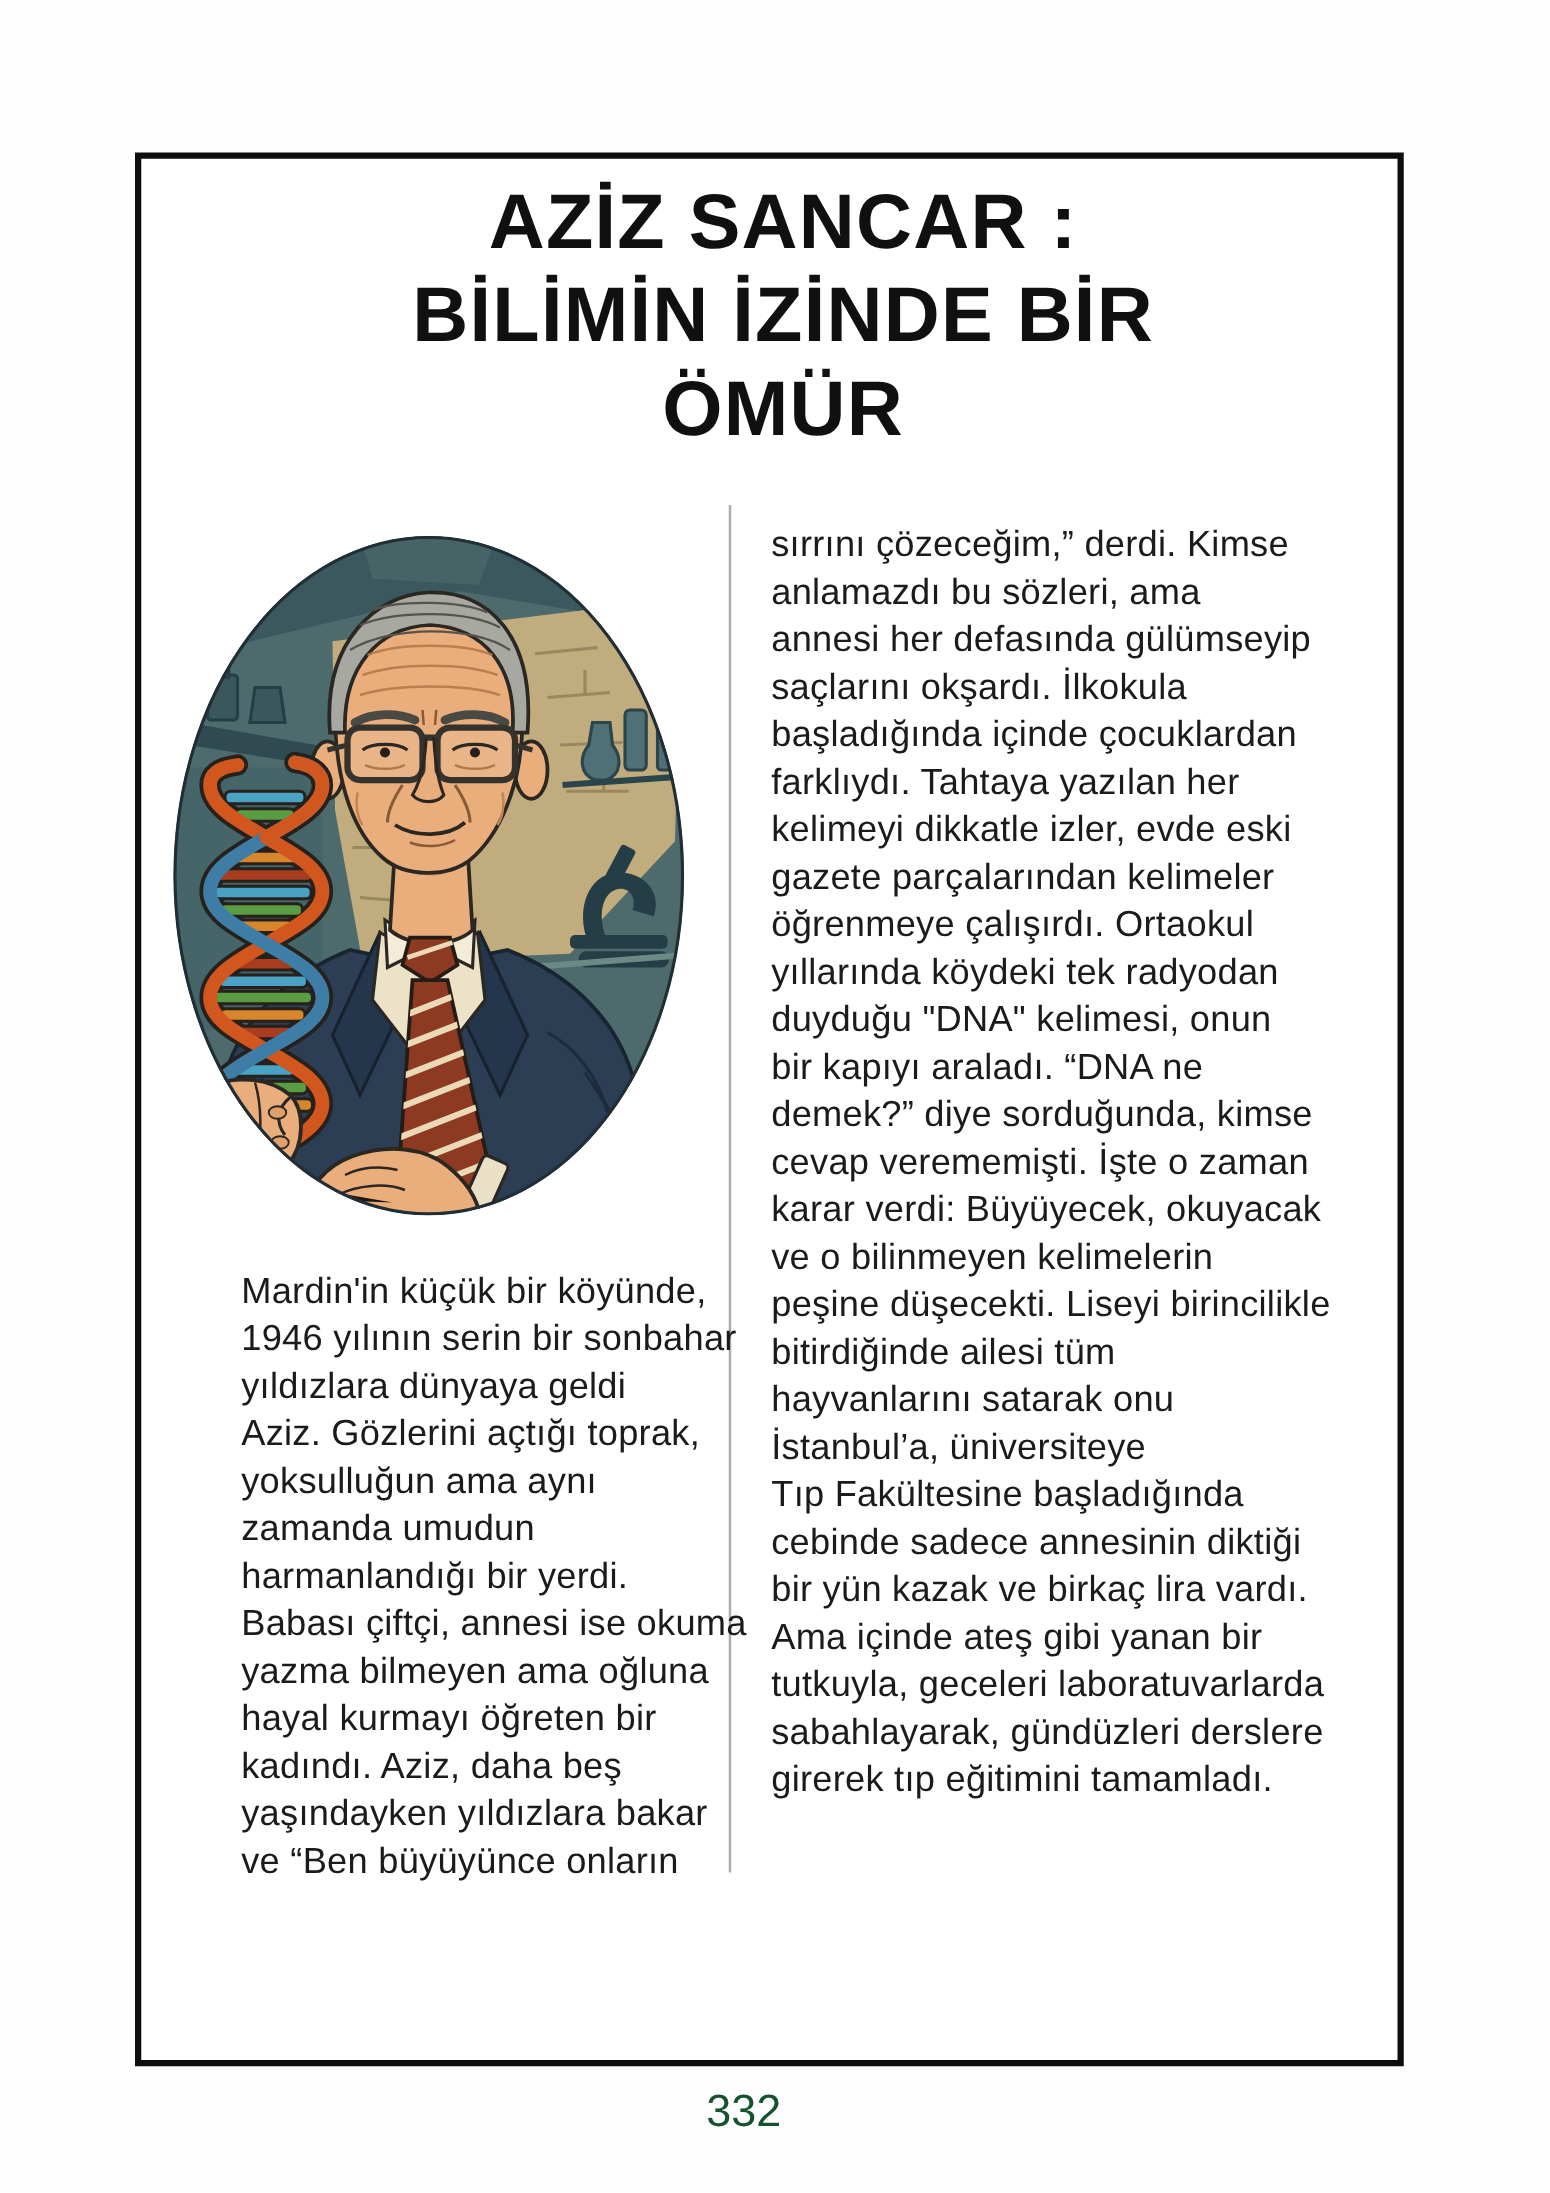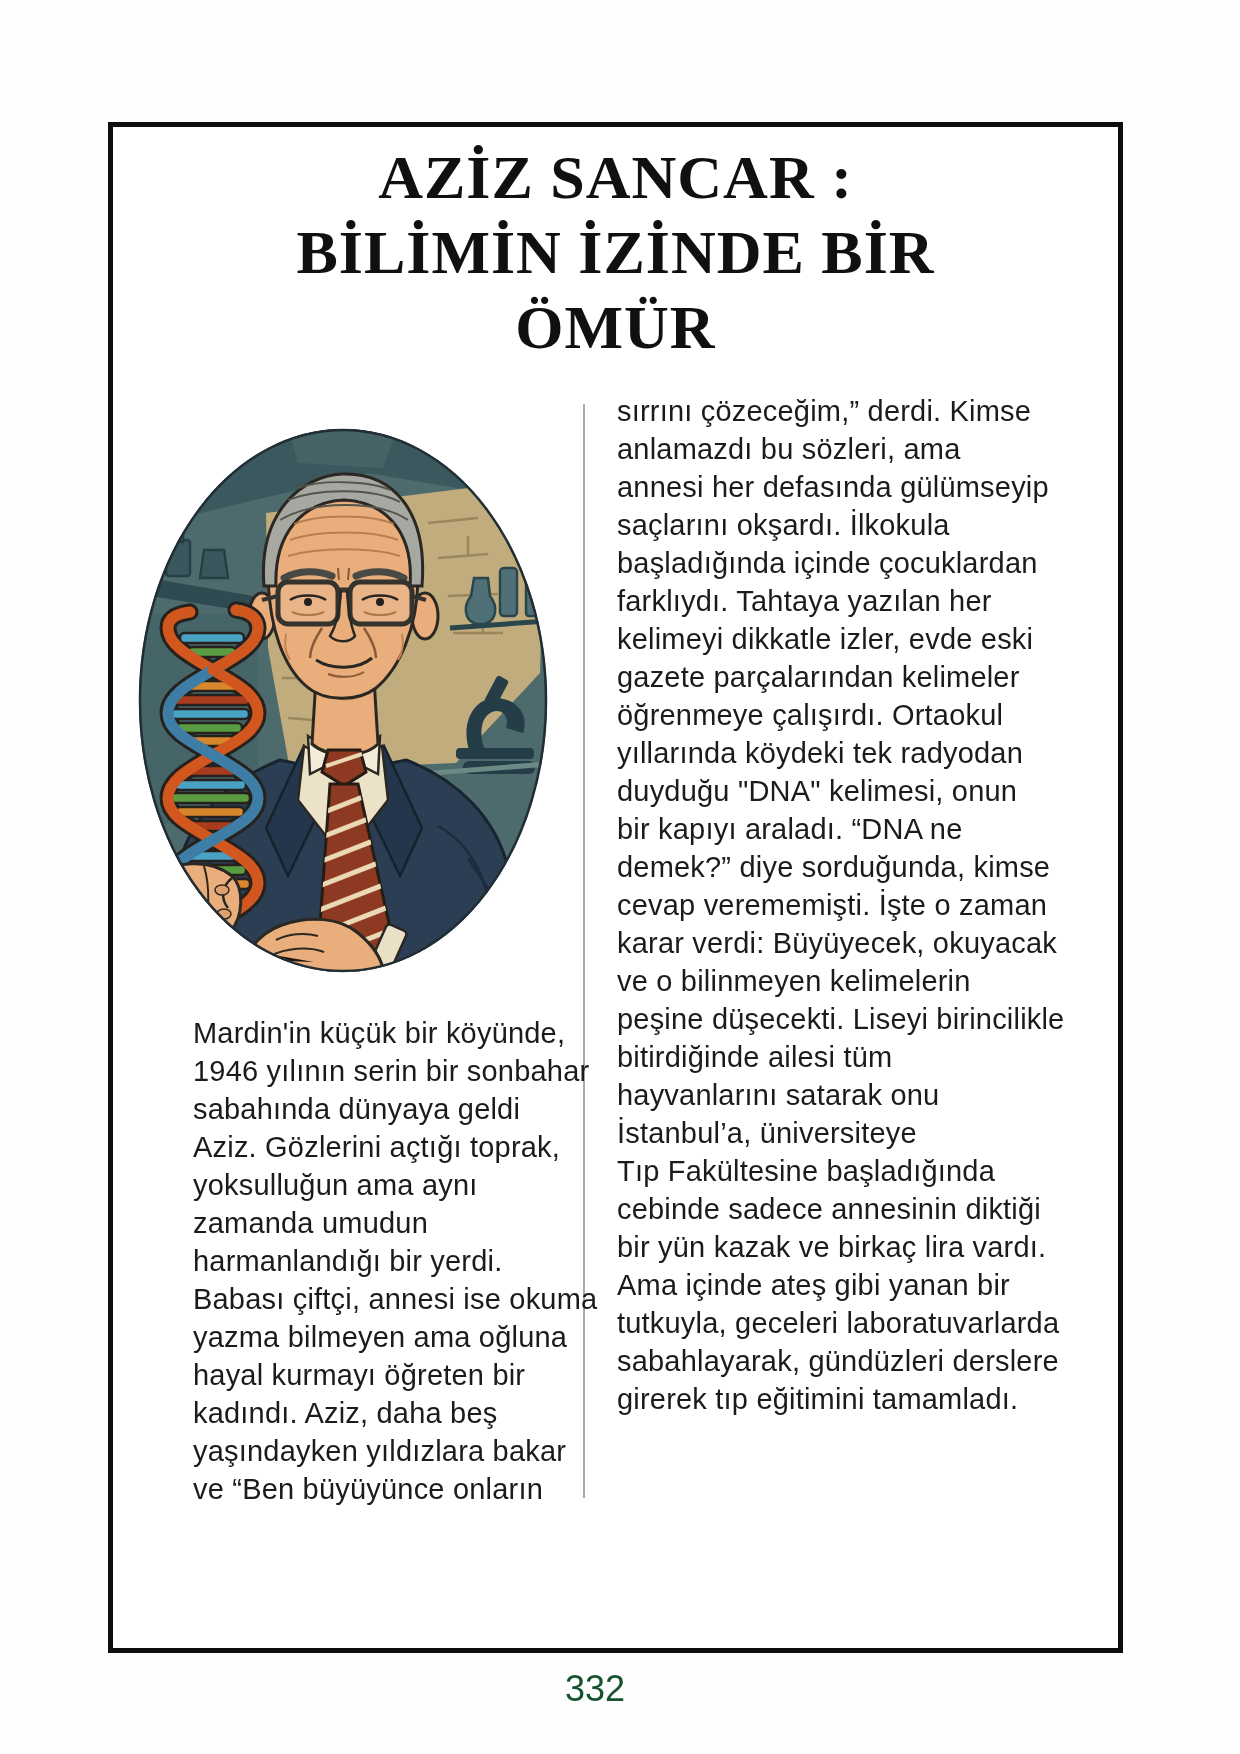--- a/index.html
+++ b/index.html
@@ -2,27 +2,27 @@
 <html><head>
 <meta charset="utf-8">
 <style>
   html,body { margin:0; padding:0; }
   body { width:1240px; height:1754px; background:#ffffff; position:relative;
          font-family:"Liberation Sans", sans-serif; }
   .page  { position:absolute; left:0; top:0; width:1240px; height:1754px; background:#fefefe; overflow:hidden; }
   .frame { position:absolute; left:108px; top:122px; width:1015px; height:1531px;
            border:5px solid #0e0e0e; box-sizing:border-box; background:#fff; }
   .title { position:absolute; left:108px; top:140px; width:1015px; text-align:center;
-           font-family:Liberation Serif, serif; font-weight:700; font-size:62px;
-           line-height:75px; color:#101010; letter-spacing:1px; }
+           font-family:Liberation Sans, sans-serif; font-weight:700; font-size:62px;
+           line-height:75px; color:#101010; letter-spacing:1px;padding-left:11px; }
   .portrait { position:absolute; left:138px; top:428px; width:410px; height:545px; }
   .bodycol { font-size:29px; line-height:38px; color:#1b1b1b; letter-spacing:0.2px; }
   .bodycol .line { white-space:nowrap; }
   .col-left  { position:absolute; left:145px; top:1014px; width:400px;margin-left:48px; }
-  .col-right { position:absolute; left:617px; top:392px;  width:500px; }
+  .col-right { position:absolute; left:617px; top:417px;  width:500px; }
   .divider { position:absolute; left:583px; top:404px; width:2px; height:1094px; background:#ababab; }
   .pagenum { position:absolute; left:0; top:1668px; width:1190px; text-align:center;
              font-size:36px; color:#14532d; }
 </style>
 </head>
 <body>
 
 <div class="page">
 
   <div class="frame"></div>
@@ -194,21 +194,21 @@
       </g>
       <ellipse cx="205" cy="272.5" rx="203" ry="270.5" fill="none" stroke="#222e35" stroke-width="2.5"></ellipse>
     </svg>
   </div>
 
   <div class="divider"></div>
 
   <div class="bodycol col-left">
       <div class="line">Mardin'in küçük bir köyünde,</div>
       <div class="line">1946 yılının serin bir sonbahar</div>
-      <div class="line">sabahında dünyaya geldi</div>
+      <div class="line">yıldızlara dünyaya geldi</div>
       <div class="line">Aziz. Gözlerini açtığı toprak,</div>
       <div class="line">yoksulluğun ama aynı</div>
       <div class="line">zamanda umudun</div>
       <div class="line">harmanlandığı bir yerdi.</div>
       <div class="line">Babası çiftçi, annesi ise okuma</div>
       <div class="line">yazma bilmeyen ama oğluna</div>
       <div class="line">hayal kurmayı öğreten bir</div>
       <div class="line">kadındı. Aziz, daha beş</div>
       <div class="line">yaşındayken yıldızlara bakar</div>
       <div class="line">ve “Ben büyüyünce onların</div>

